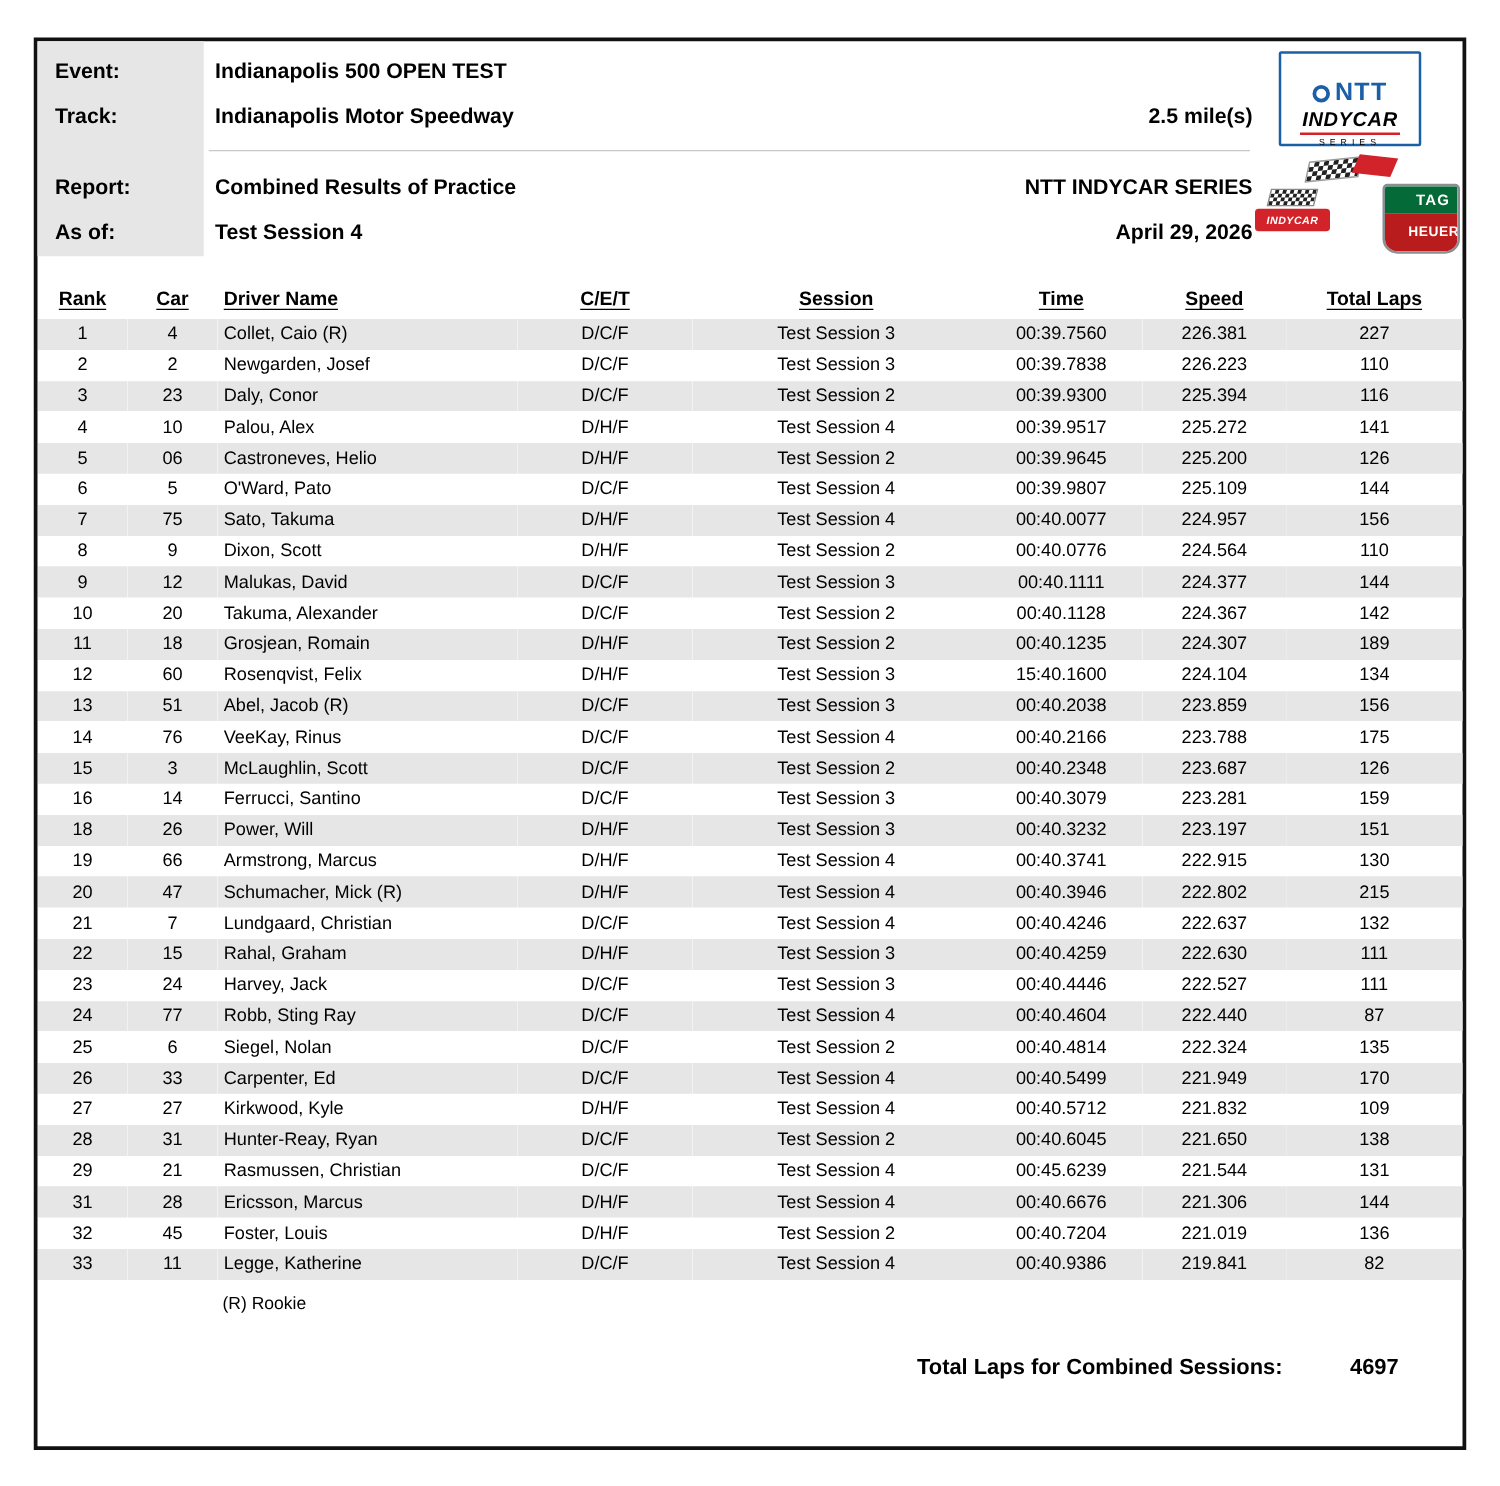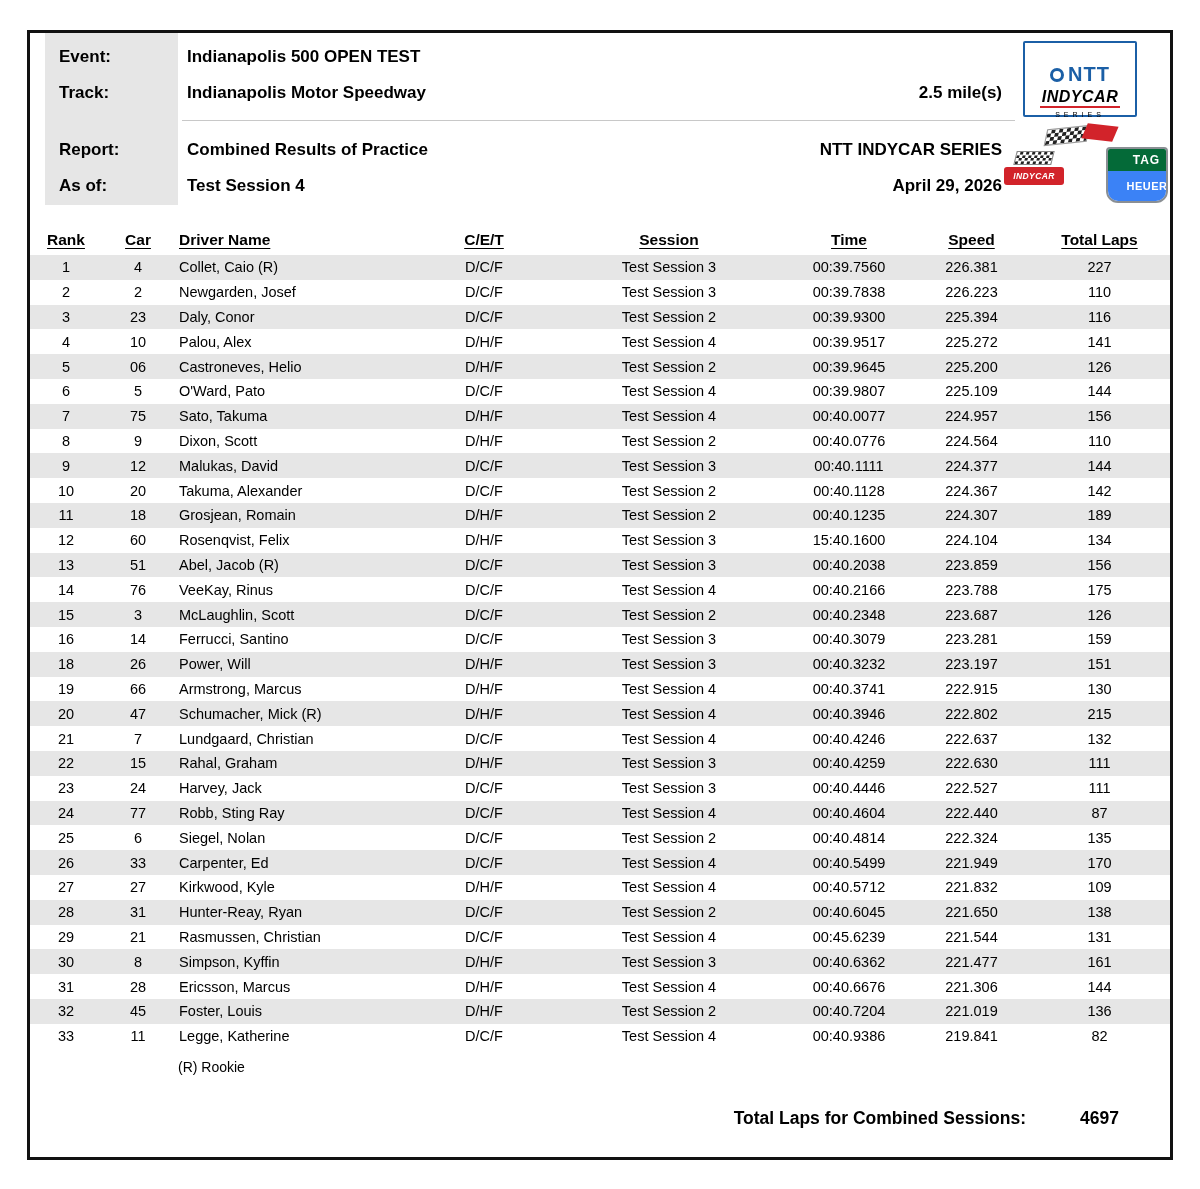--- a/index.html
+++ b/index.html
@@ -5,21 +5,21 @@
   html,body{margin:0;padding:0;background:#fff;}
   .page{
     position:relative;width:1200px;height:1189px;background:#fff;
     font-family:"Liberation Sans",sans-serif;color:#000;overflow:hidden;
   }
   .sheet{
     position:absolute;left:27px;top:30px;width:1146px;height:1130px;
     border:3px solid #111;box-sizing:border-box;background:#fff;
   }
   
-  .header{position:relative;height:192px;margin-left:15px;}
+  .header{position:relative;height:192px;}
   .label-strip{position:absolute;left:0;top:0;width:133px;height:172px;background:#e6e6e6;}
   .hrow{position:absolute;left:0;width:100%;height:24px;line-height:24px;font-size:17px;font-weight:bold;}
   .hlabel{position:absolute;left:14px;}
   .hvalue{position:absolute;left:142px;}
   .hright{position:absolute;right:168px;text-align:right;}
   .hsep{position:absolute;left:137px;top:87px;width:833px;height:1px;background:#c8c8c8;}
   
   .ntt-box{position:absolute;top:8px;right:33px;width:114px;height:76px;border:2px solid #1b5fa6;border-radius:2px;box-sizing:border-box;text-align:center;padding-top:20px;background:#fff;}
   .ntt-row{display:flex;align-items:center;justify-content:center;gap:4px;color:#1b5fa6;font-weight:bold;font-size:20px;letter-spacing:1px;}
   .ntt-ring{display:inline-block;width:14px;height:14px;border:3px solid #1b5fa6;border-radius:50%;box-sizing:border-box;}
@@ -27,21 +27,21 @@
   .red-swoosh{height:2px;background:#d2232a;width:72%;margin:1px auto 0;}
   .series-word{font-size:7px;letter-spacing:4px;margin-top:3px;}
   .flag-motif{position:absolute;top:89px;right:52px;width:74px;height:26px;}
   .flag-checker{position:absolute;left:2px;top:5px;width:40px;height:15px;background:repeating-conic-gradient(#222 0% 25%,#fff 0% 50%) 0 0/7.5px 7.5px;transform:skewX(-18deg) rotate(-6deg);border:1px solid #999;}
   .flag-red{position:absolute;right:2px;top:3px;width:32px;height:15px;background:#d2232a;transform:skewX(-18deg) rotate(6deg);}
   .mini-indycar{position:absolute;top:118px;right:106px;width:60px;text-align:center;}
   .mini-flag{width:36px;height:12px;background:repeating-conic-gradient(#222 0% 25%,#fff 0% 50%) 0 0/6px 6px;margin:0 auto 2px;transform:skewX(-14deg);border:1px solid #888;}
   .mini-badge{background:#d2232a;color:#fff;font-style:italic;font-weight:bold;font-size:8.5px;border-radius:3px;padding:4px 2px;letter-spacing:.4px;}
   .tag{position:absolute;top:114px;right:2px;width:62px;height:56px;border:2px solid #8a8f94;border-radius:4px 4px 12px 12px;box-sizing:border-box;overflow:hidden;background:#fff;}
   .tag-top{height:42%;background:#046a38;color:#fff;font-weight:bold;font-size:12px;display:flex;align-items:center;justify-content:center;letter-spacing:1px;padding-left:19px;}
-  .tag-bottom{height:58%;background:#3b82f6;color:#fff;font-weight:bold;font-size:11px;display:flex;align-items:center;justify-content:center;letter-spacing:.5px;padding-left:20px;}
+  .tag-bottom{height:58%;background:#b91c1c;color:#fff;font-weight:bold;font-size:11px;display:flex;align-items:center;justify-content:center;letter-spacing:.5px;padding-left:20px;}
   
   table.results{width:100%;border-collapse:collapse;table-layout:fixed;}
   .results th{font-size:15.5px;font-weight:bold;text-decoration:underline;text-underline-offset:3px;height:30px;vertical-align:middle;text-align:center;padding:0;}
   .results td{font-size:14.5px;height:24.8px;vertical-align:middle;text-align:center;padding:0;white-space:nowrap;overflow:hidden;}
   .results th:nth-child(3),.results td:nth-child(3){text-align:left;padding-left:5px;}
   .results tbody tr:nth-child(odd){background:#e6e6e6;}
   
   .rookie{margin:10px 0 0 148px;font-size:14px;}
   .total-row{position:relative;height:26px;margin-top:30px;font-size:17.5px;font-weight:bold;line-height:26px;}
   .total-label{position:absolute;right:144px;}
@@ -405,30 +405,20 @@
             <td>29</td>
             <td>21</td>
             <td>Rasmussen, Christian</td>
             <td>D/C/F</td>
             <td>Test Session 4</td>
             <td>00:45.6239</td>
             <td>221.544</td>
             <td>131</td>
           </tr>
           <tr>
-            <td>30</td>
-            <td>8</td>
-            <td>Simpson, Kyffin</td>
-            <td>D/H/F</td>
-            <td>Test Session 3</td>
-            <td>00:40.6362</td>
-            <td>221.477</td>
-            <td>161</td>
-          </tr>
-          <tr>
             <td>31</td>
             <td>28</td>
             <td>Ericsson, Marcus</td>
             <td>D/H/F</td>
             <td>Test Session 4</td>
             <td>00:40.6676</td>
             <td>221.306</td>
             <td>144</td>
           </tr>
           <tr>

